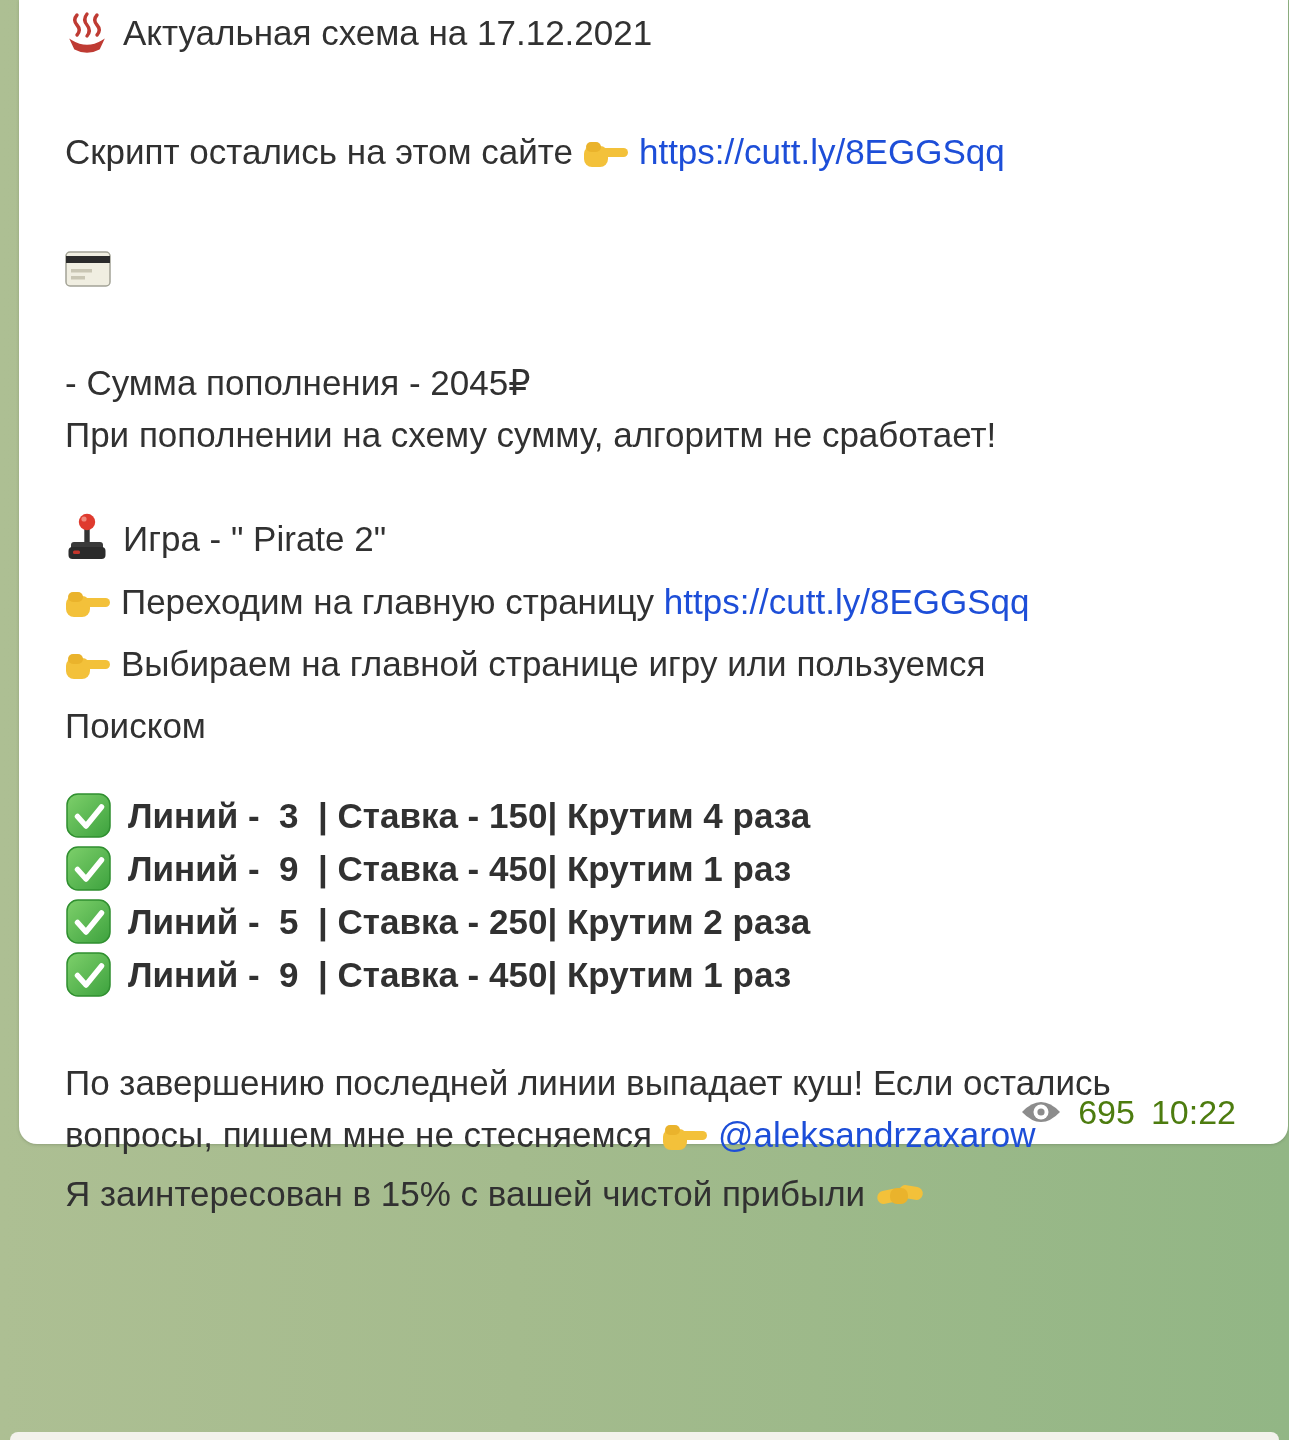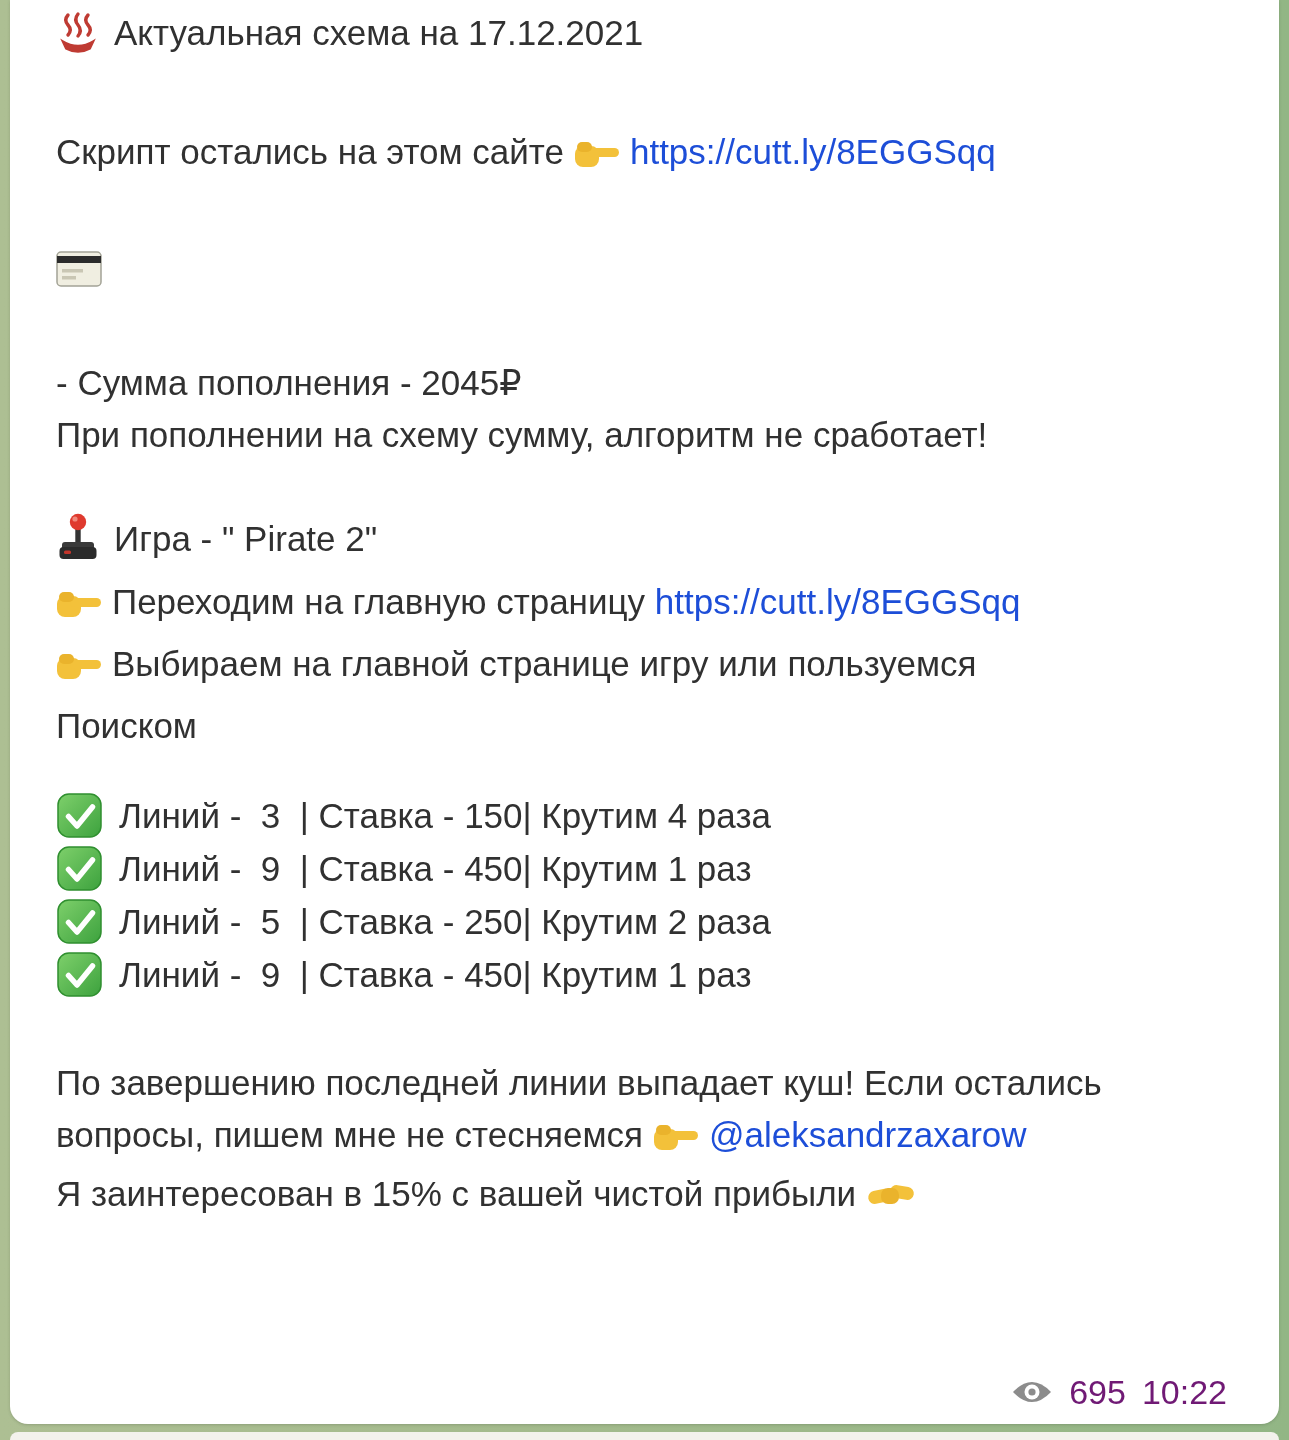--- a/index.html
+++ b/index.html
@@ -2,46 +2,46 @@
 <html><head>
 <meta charset="utf-8">
 <style>
   html,body{margin:0;padding:0;}
   body{
     width:1289px;height:1440px;overflow:hidden;position:relative;
     background:linear-gradient(90deg,#adbf93 0%,#a4bb8d 40%,#92b685 100%);
     font-family:"Liberation Sans","DejaVu Sans",sans-serif;
   }
   .bubble{
-    position:absolute;left:10px;top:0;width:1269px;height:1424px;
+    position:absolute;left:19px;top:0;width:1269px;height:1144px;
     background:#ffffff;border-radius:0 0 18px 18px;
     padding:7px 36px 0 46px;box-sizing:border-box;
     color:#313131;font-size:35px;line-height:52px;
     box-shadow:0 1px 3px rgba(60,70,50,.25);
   }
   .next-bubble{
     position:absolute;left:10px;top:1432px;width:1269px;height:8px;
     background:#f3f2ec;border-radius:12px 12px 0 0;
   }
   p{margin:0;}
   .mt58{margin-top:58px}.mt50{margin-top:50px}.mt56{margin-top:56px}
   .mt55{margin-top:55px}.mt51{margin-top:51px}.mt67{}
   .steps{line-height:55px}
   .algo{margin-top:36px}
-  .algo-row{height:53px;display:flex;align-items:center;}
+  .algo-row{height:53px;display:flex;align-items:center;font-weight:bold;}
   .algo-row span{white-space:pre;}
   .icon{display:inline-block;vertical-align:-9px;margin-right:14px;}
   .icon.hand{margin:0 10px;vertical-align:-7px;}
   .icon.shake{margin:0 0 0 10px;vertical-align:-7px;}
   .check-ic{flex:0 0 auto;margin-right:16px;display:inline-flex;}
   a.link{color:#1d4ed8;text-decoration:none;}
   .meta{
     position:absolute;right:52px;bottom:10px;height:44px;
     display:flex;align-items:center;gap:16px;
-    color:#701a75;font-size:34px;
+    color:#4d7c0f;font-size:34px;
   }
   .meta .eye-ic{display:inline-flex;}
   .hidden-defs{position:absolute;width:0;height:0;overflow:hidden;}
 </style>
 </head>
 <body>
 
 <svg class="hidden-defs" aria-hidden="true">
   <defs>
     <linearGradient id="chkg" x1="0" y1="0" x2="1" y2="1">

